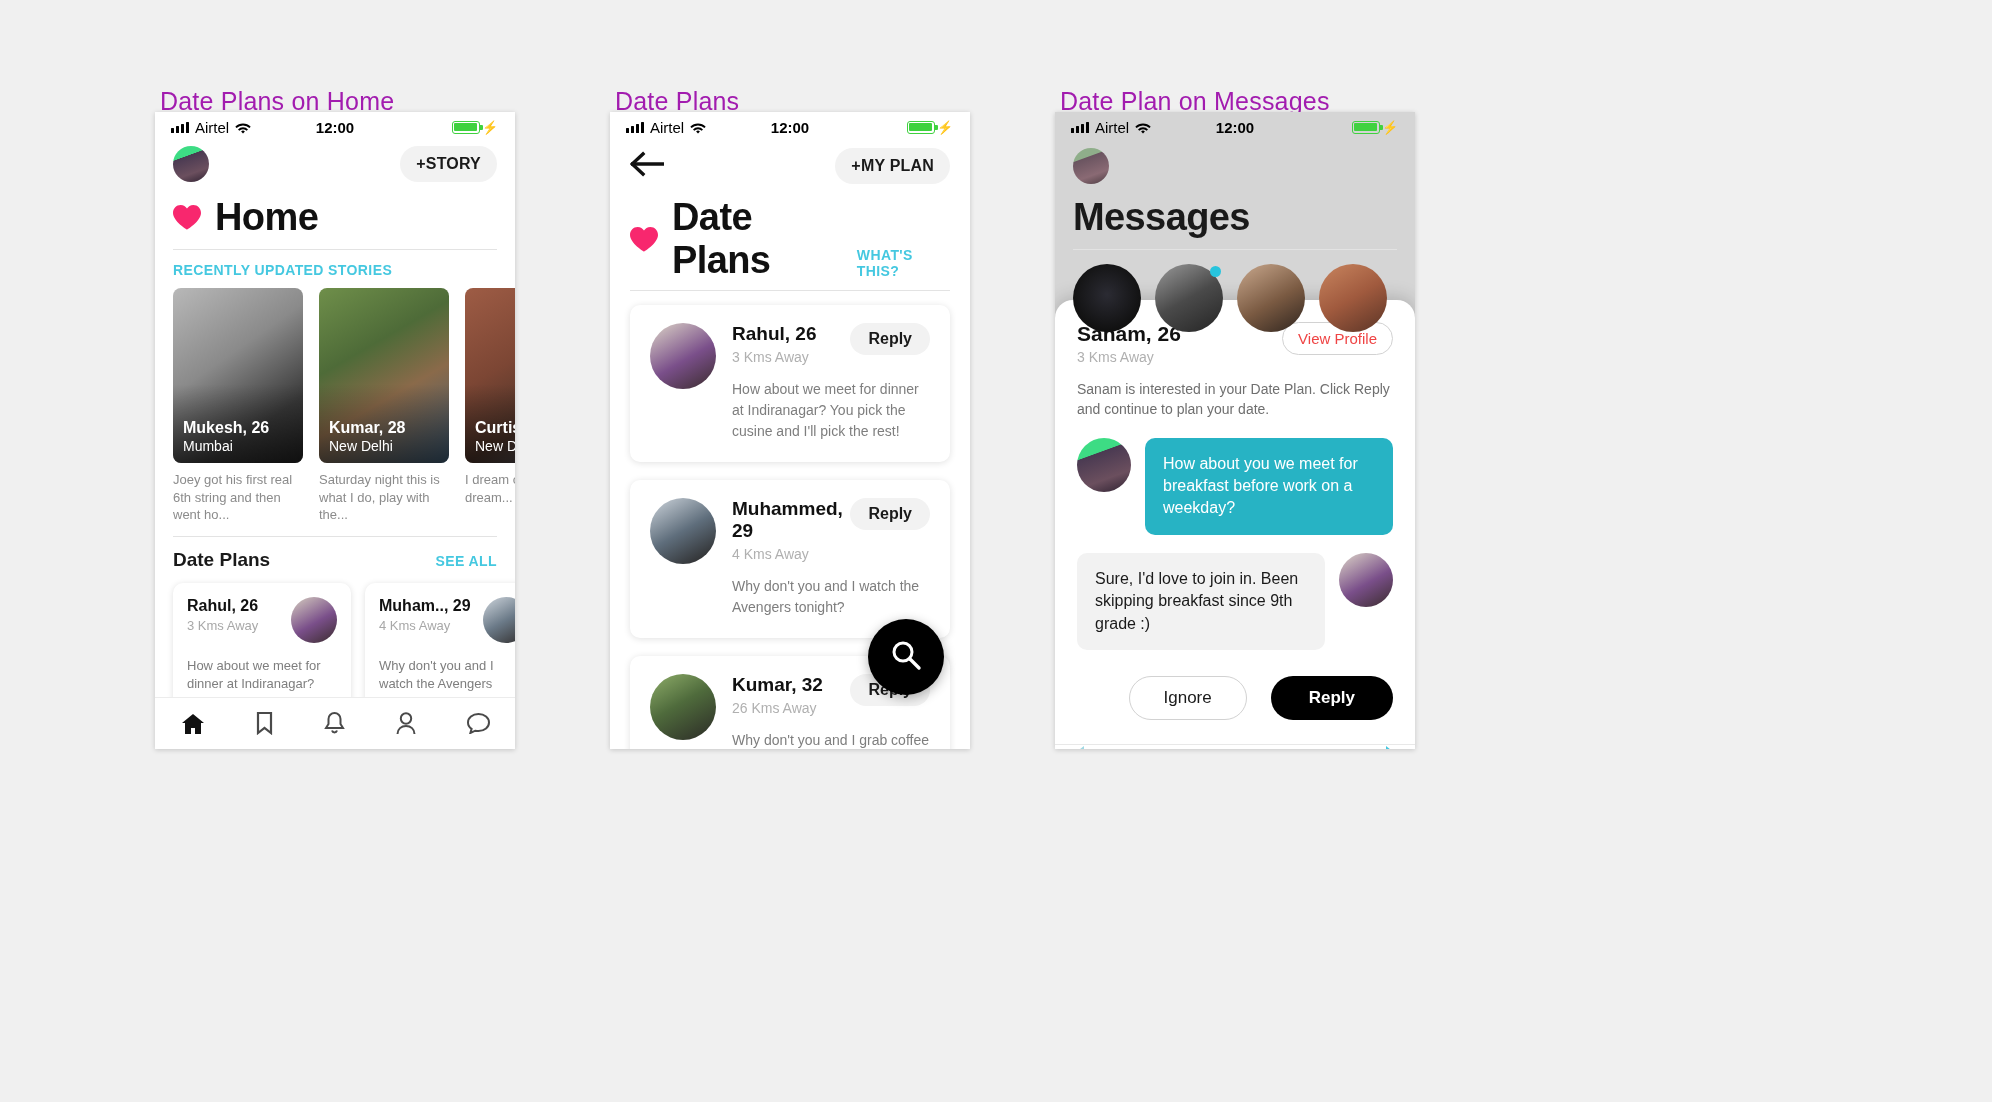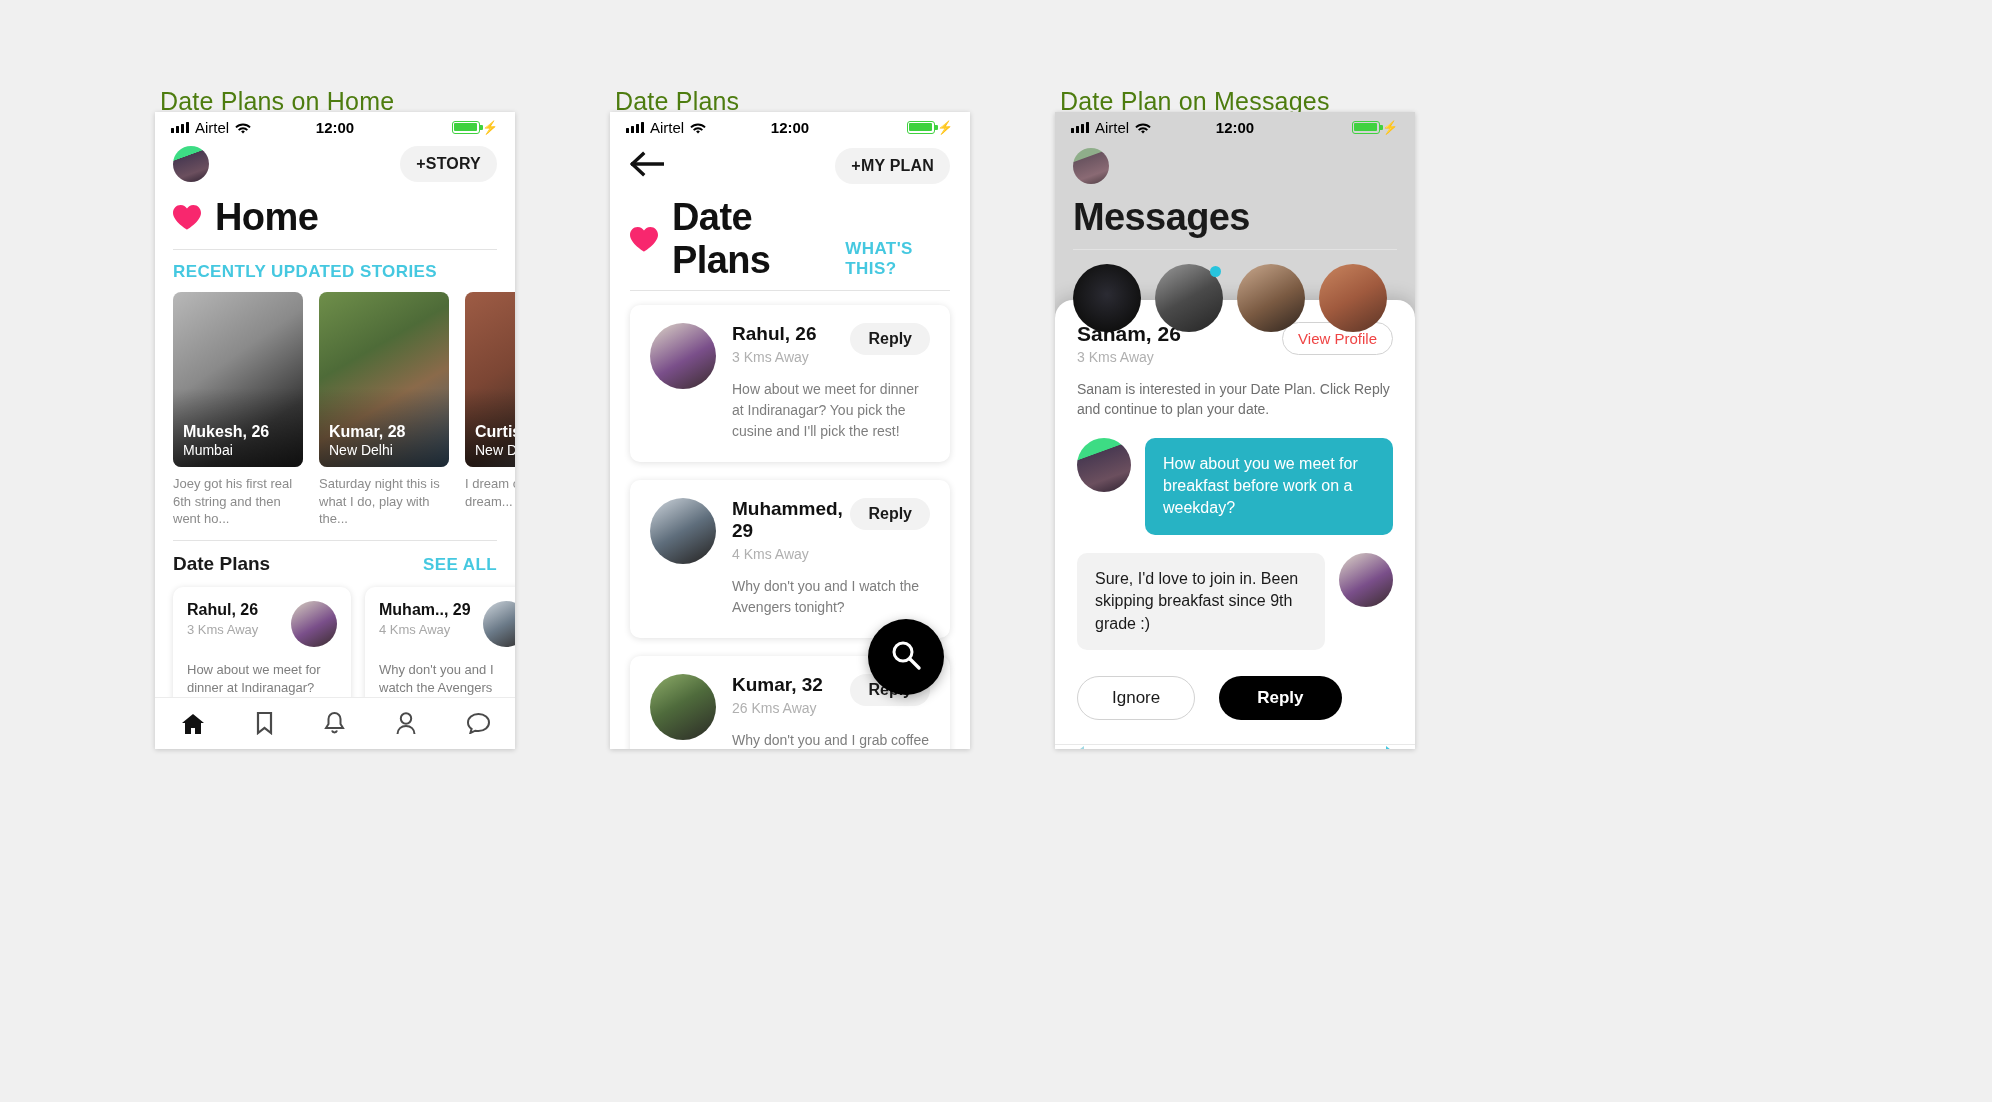--- a/index.html
+++ b/index.html
@@ -8,21 +8,21 @@
     background: #f0f0f0;
     font-family: "Liberation Sans", sans-serif;
     overflow: hidden;
     position: relative;
   }
   .board { position: absolute; inset: 0; }
 
   .frame-title {
     position: absolute;
     font-size: 25px;
-    color: #4d7c0f;
+    color: #a21caf;
     letter-spacing: .2px;
     white-space: nowrap;
   }
 
   .phone {
     position: absolute;
     background: #ffffff;
     overflow: hidden;
     box-shadow: 0 1px 5px rgba(0,0,0,.18);
   }
@@ -63,21 +63,21 @@
 
   .pill-btn {
     background: #f2f2f2; border-radius: 20px;
     font-size: 16px; font-weight: 700; color: #1a1a1a;
     padding: 9px 16px; letter-spacing: .2px;
   }
   .big-title {
     font-size: 38px; font-weight: 700; color: #111; letter-spacing: -.6px;
   }
   .rule { height: 1px; background: #e3e3e3; }
-  .link-cyan { color: #45c8e0; font-size: 17px; font-weight: 700; letter-spacing: .4px; }
+  .link-cyan { color: #45c8e0; font-size: 14px; font-weight: 700; letter-spacing: .4px; }
   .sec-title { font-size: 19px; font-weight: 700; color: #1a1a1a; }
 
   
   .story-row { display: flex; gap: 16px; }
   .story { width: 130px; flex: none; }
   .story-img {
     height: 175px; border-radius: 8px; position: relative; overflow: hidden;
     background-size: cover; background-position: center;
   }
   .story-img::after {
@@ -160,21 +160,21 @@
   .bub-av { width:54px; height:54px; flex:none; }
   .bub-teal {
     background:#27b3c4; color:#fff; border-radius:10px;
     padding:15px 18px; font-size:16px; line-height:1.4; font-weight:500; flex:1;
   }
   .bub-grey {
     background:#f2f2f2; color:#1a1a1a; border-radius:10px;
     padding:15px 18px; font-size:16px; line-height:1.4; flex:1;
   }
 
-  .sheet-actions { display:flex; justify-content:flex-start; gap:24px; padding:26px 0 24px; }
+  .sheet-actions { display:flex; justify-content:flex-end; gap:24px; padding:26px 0 24px; }
   .btn-ignore {
     border:1px solid #d2d2d2; background:#fff; border-radius:22px;
     font-size:17px; color:#1a1a1a; padding:11px 34px;
   }
   .btn-reply {
     background:#000; color:#fff; border-radius:22px;
     font-size:17px; font-weight:700; padding:12px 38px;
   }
   .sheet-nav {
     border-top:1px solid #e8e8e8; height:50px; display:flex; align-items:center;

